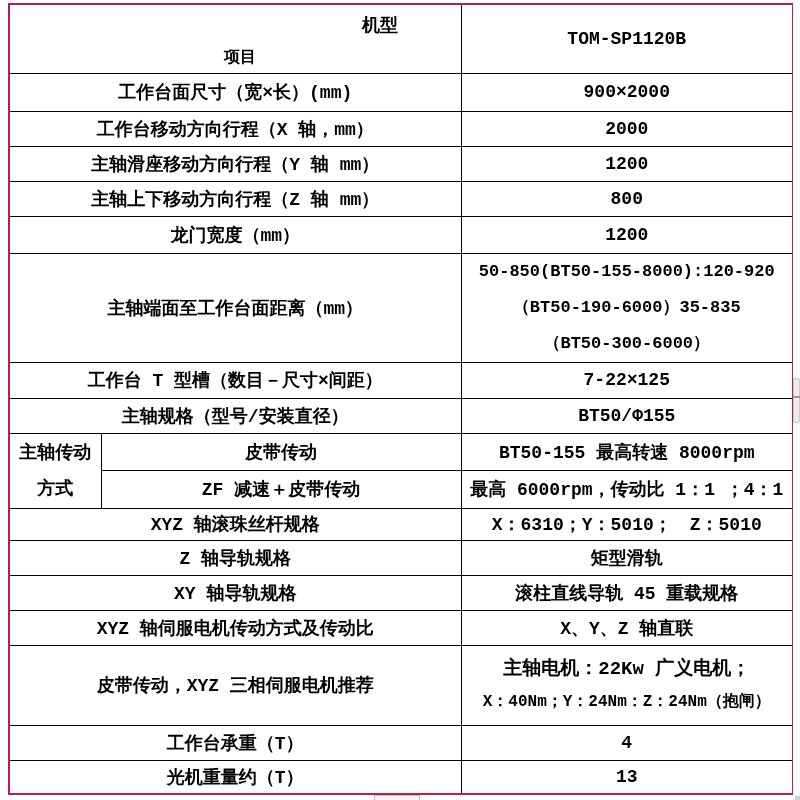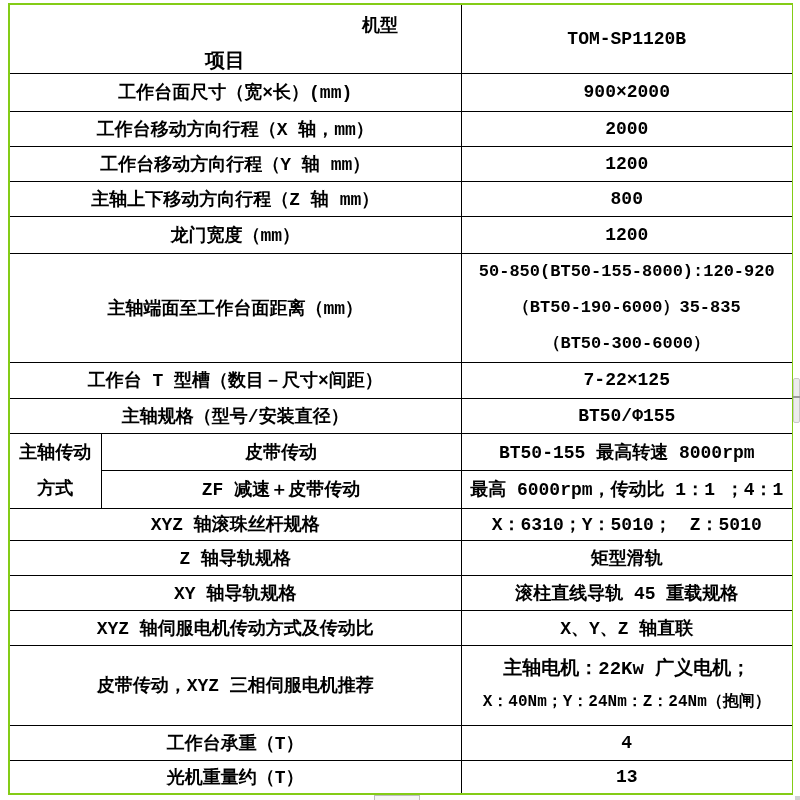--- a/index.html
+++ b/index.html
@@ -1,37 +1,37 @@
 <!DOCTYPE html>
 <html><head>
 <meta charset="utf-8">
 <style>
   html,body{margin:0;padding:0;background:#ffffff;width:800px;height:800px;overflow:hidden;}
   body{font-family:"Liberation Mono","DejaVu Sans Mono",monospace;color:#000;}
   .spec-table{
     position:absolute;left:8px;top:3px;width:784px;
     border-collapse:collapse;table-layout:fixed;
-    border:2px solid #84cc16;
+    border:2px solid #be185d;
   }
   .spec-table td{
     border:1px solid #000;
     padding:0;
     text-align:center;
     vertical-align:middle;
     font-weight:bold;
     font-size:18px;
     overflow:hidden;
     background:#fff;
   }
   .col-a{width:92px;}
   .col-b{width:360px;}
   .col-c{width:332px;}
   .header-left{position:relative;}
   .header-left .machine-label{position:absolute;left:352px;top:8px;font-size:18px;}
-  .header-left .item-label{position:absolute;left:195px;top:42px;font-size:20px;}
+  .header-left .item-label{position:absolute;left:214px;top:42px;font-size:16px;}
   .val-sm{font-size:17px;}
   .multiline div{line-height:36px;font-size:17px;}
   .motor-lines div.l1{line-height:34px;font-size:19px;}
   .motor-lines div.l2{line-height:32px;font-size:16px;}
   .group-cell div{line-height:36px;}
   
   .scroll-gutter{position:absolute;right:0;top:0;width:7px;height:800px;background:#ffffff;}
   .scroll-thumb{position:absolute;right:0;top:378px;width:7px;height:45px;background:#ececec;border:1px solid #c9c9c9;border-radius:2px;box-sizing:border-box;}
   .scroll-line{position:absolute;right:0;top:396px;width:7px;height:2px;background:#9a9a9a;}
   
@@ -59,21 +59,21 @@
 
   <tr style="height:38px;">
     <td colspan="2">工作台面尺寸（宽×长）(mm)</td>
     <td>900×2000</td>
   </tr>
   <tr style="height:35px;">
     <td colspan="2">工作台移动方向行程（X 轴，mm）</td>
     <td>2000</td>
   </tr>
   <tr style="height:35px;">
-    <td colspan="2">工作台移动方向行程（Y 轴 mm）</td>
+    <td colspan="2">主轴滑座移动方向行程（Y 轴 mm）</td>
     <td>1200</td>
   </tr>
   <tr style="height:35px;margin-left:18px;">
     <td colspan="2">主轴上下移动方向行程（Z 轴 mm）</td>
     <td>800</td>
   </tr>
   <tr style="height:37px;">
     <td colspan="2">龙门宽度（mm）</td>
     <td>1200</td>
   </tr>

